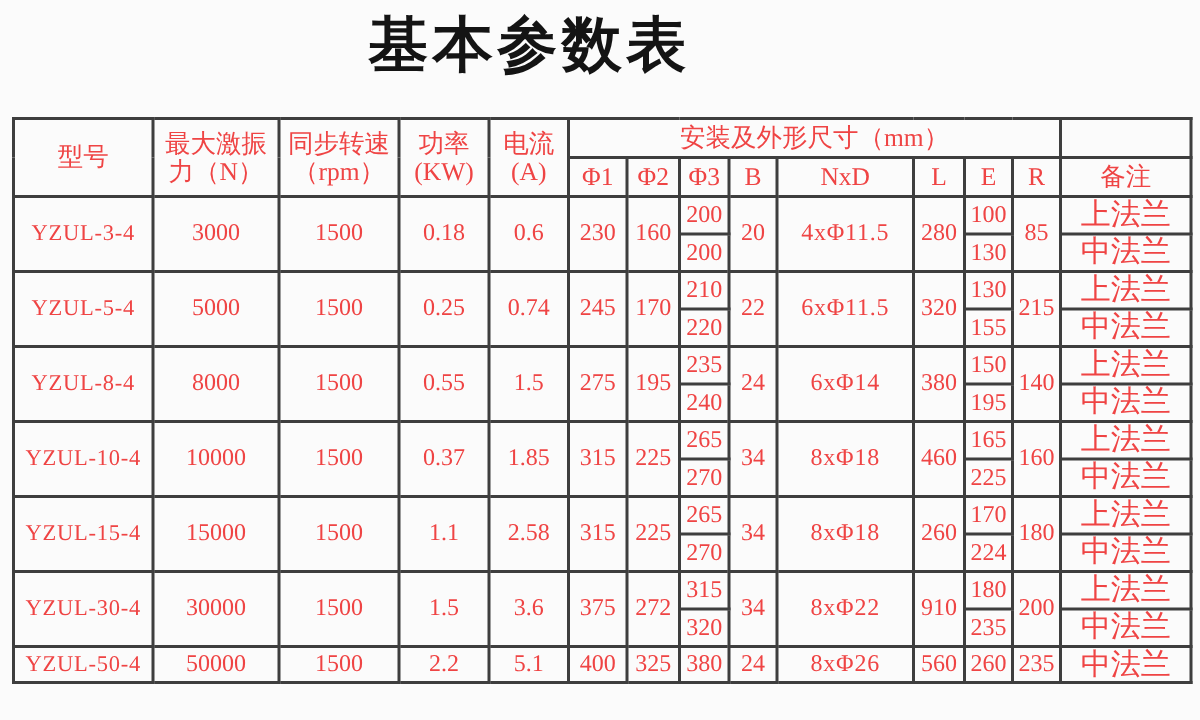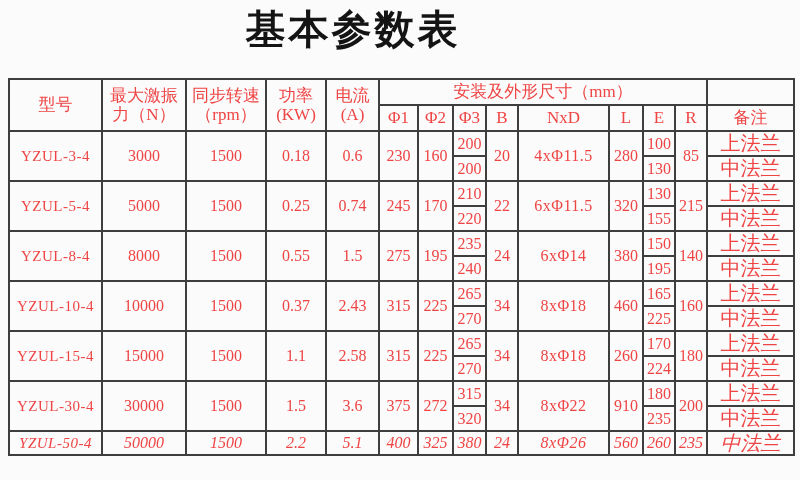--- a/index.html
+++ b/index.html
@@ -22,21 +22,21 @@
   .params th, .params td {
     border:2px solid #3e3e3e;
     padding:0; margin:0;
     text-align:center; vertical-align:middle;
     font-weight:normal; line-height:1.12;
     overflow:hidden; white-space:nowrap;
   }
   .params thead tr { height:26px; }
   .params thead th { font-size:17px; }
   .params tbody tr { height:25px; }
-  .params tbody tr.single { height:22px;font-style:italic; }
+  .params tbody tr.single { height:22px; }
   .hdr2line span { display:block;text-align:center; }
   .model-col { font-size:15px; letter-spacing:0.5px; }
   .nxd-col { letter-spacing:0.5px; }
   .remark-col { font-size:20px; }
 </style>
 </head>
 <body>
 
 <div class="page">
 
@@ -161,21 +161,21 @@
         <td>240</td>
         <td>195</td>
         <td class="remark-col">中法兰</td>
       </tr>
 
       <tr>
         <td rowspan="2" class="model-col">YZUL-10-4</td>
         <td rowspan="2">10000</td>
         <td rowspan="2">1500</td>
         <td rowspan="2">0.37</td>
-        <td rowspan="2">2.43</td>
+        <td rowspan="2">1.85</td>
         <td rowspan="2">315</td>
         <td rowspan="2">225</td>
         <td>265</td>
         <td rowspan="2">34</td>
         <td rowspan="2" class="nxd-col">8xΦ18</td>
         <td rowspan="2">460</td>
         <td>165</td>
         <td rowspan="2">160</td>
         <td class="remark-col">上法兰</td>
       </tr>

